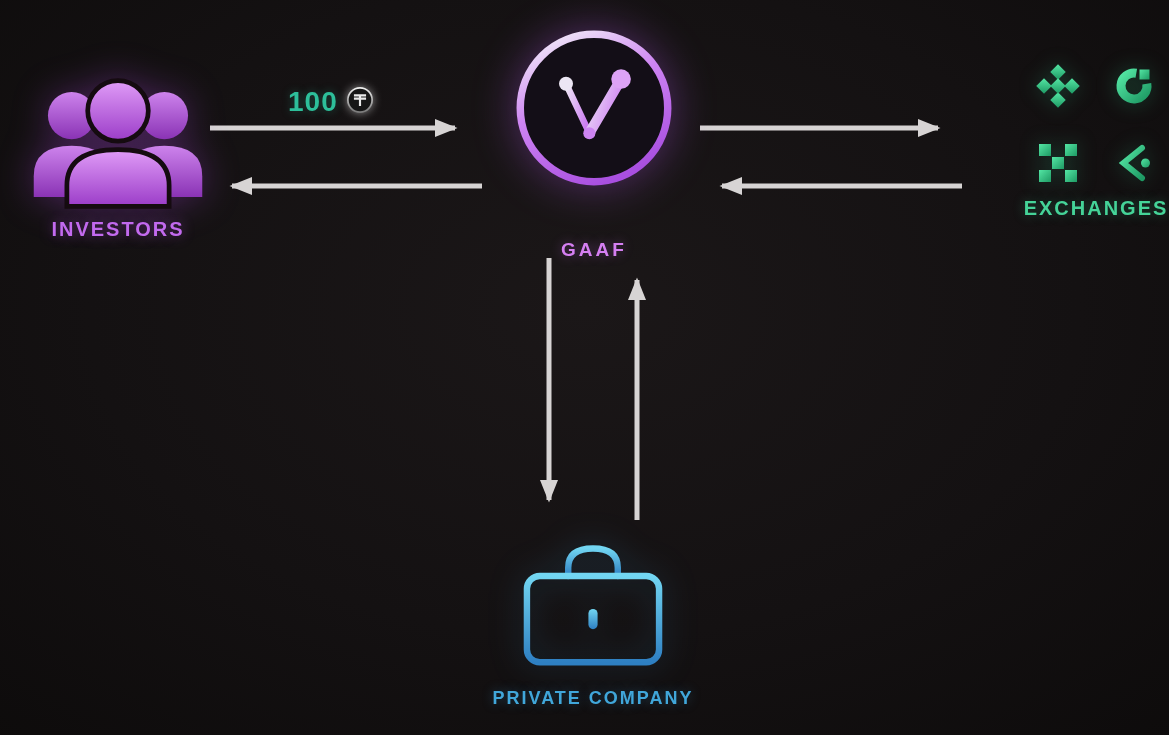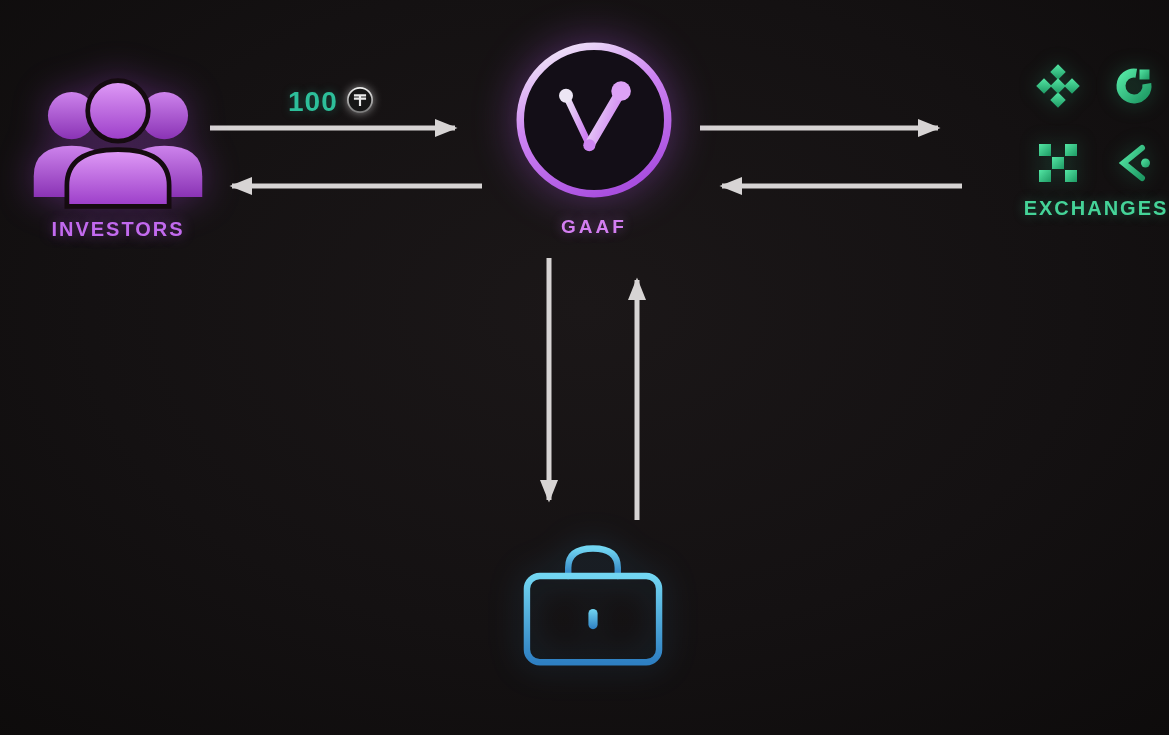--- a/index.html
+++ b/index.html
@@ -142,21 +142,21 @@
 
       <circle cx="144" cy="46" r="25" fill="url(#pback)"></circle>
       <path d="M 104 132 L 104 110 Q 104 78 144 78 Q 184 78 184 110 L 184 132 Z" fill="url(#pback)"></path>
 
       <circle cx="95" cy="41" r="32" fill="url(#pfront)" stroke="#150b10" stroke-width="5"></circle>
       <path d="M 41 142 L 41 120 Q 41 82 95 82 Q 149 82 149 120 L 149 142 Z" fill="url(#pfront)" stroke="#150b10" stroke-width="5"></path>
     </svg>
     <div class="node-label investors-label">INVESTORS</div>
   </div>
 
-  <div class="node" style="left:510px; top:36px; width:168px;">
+  <div class="node" style="left:510px; top:24px; width:168px;gap:35px;">
     <svg class="gaaf-icon" width="168" height="168" viewBox="0 0 180 180">
       <defs>
         <linearGradient id="ring" x1="0.15" y1="0" x2="0.6" y2="1">
           <stop offset="0" stop-color="#f2edf8"></stop>
           <stop offset="0.45" stop-color="#cd84f2"></stop>
           <stop offset="1" stop-color="#a94fe0"></stop>
         </linearGradient>
         <linearGradient id="vstroke" x1="0" y1="0" x2="1" y2="0.6">
           <stop offset="0" stop-color="#efe9f6"></stop>
           <stop offset="1" stop-color="#cd7df2"></stop>
@@ -241,15 +241,16 @@
         <linearGradient id="bluegr" x1="0" y1="0" x2="0" y2="1">
           <stop offset="0" stop-color="#72d6f2"></stop>
           <stop offset="1" stop-color="#2e7fc2"></stop>
         </linearGradient>
       </defs>
       <path d="M 58 56 L 58 47 Q 58 26 85 26 Q 112 26 112 47 L 112 56" fill="none" stroke="url(#bluegr)" stroke-width="7" stroke-linecap="round"></path>
       <rect x="13" y="56" width="144" height="94" rx="14" fill="none" stroke="url(#bluegr)" stroke-width="7"></rect>
       <line x1="13" y1="103" x2="157" y2="103" stroke="url(#bluegr)" stroke-width="7"></line>
       <rect x="80" y="92" width="10" height="22" rx="5" fill="url(#bluegr)"></rect>
     </svg>
+    <div class="node-label company-label">PRIVATE COMPANY</div>
   </div>
 
 </div>
 
 </body></html>

